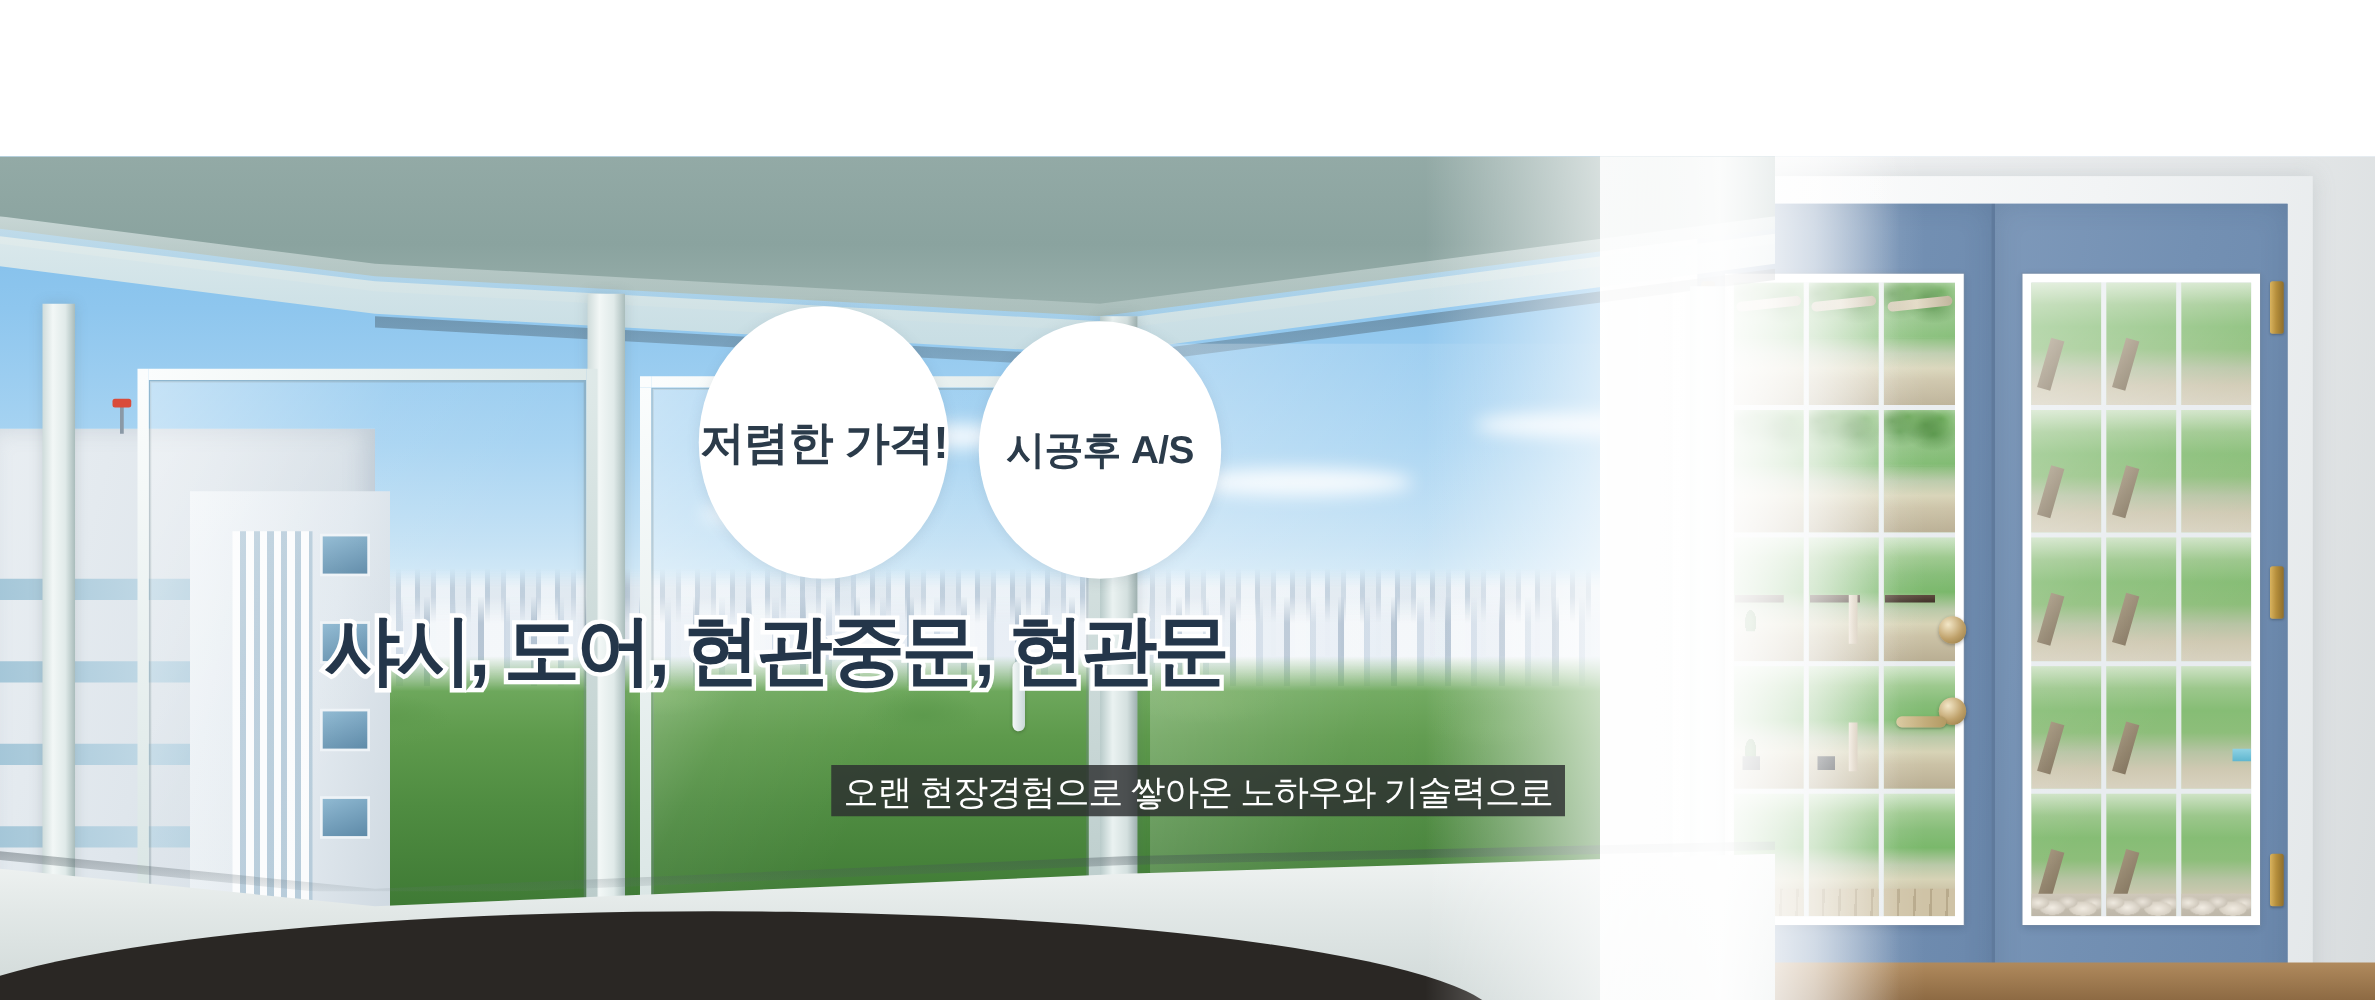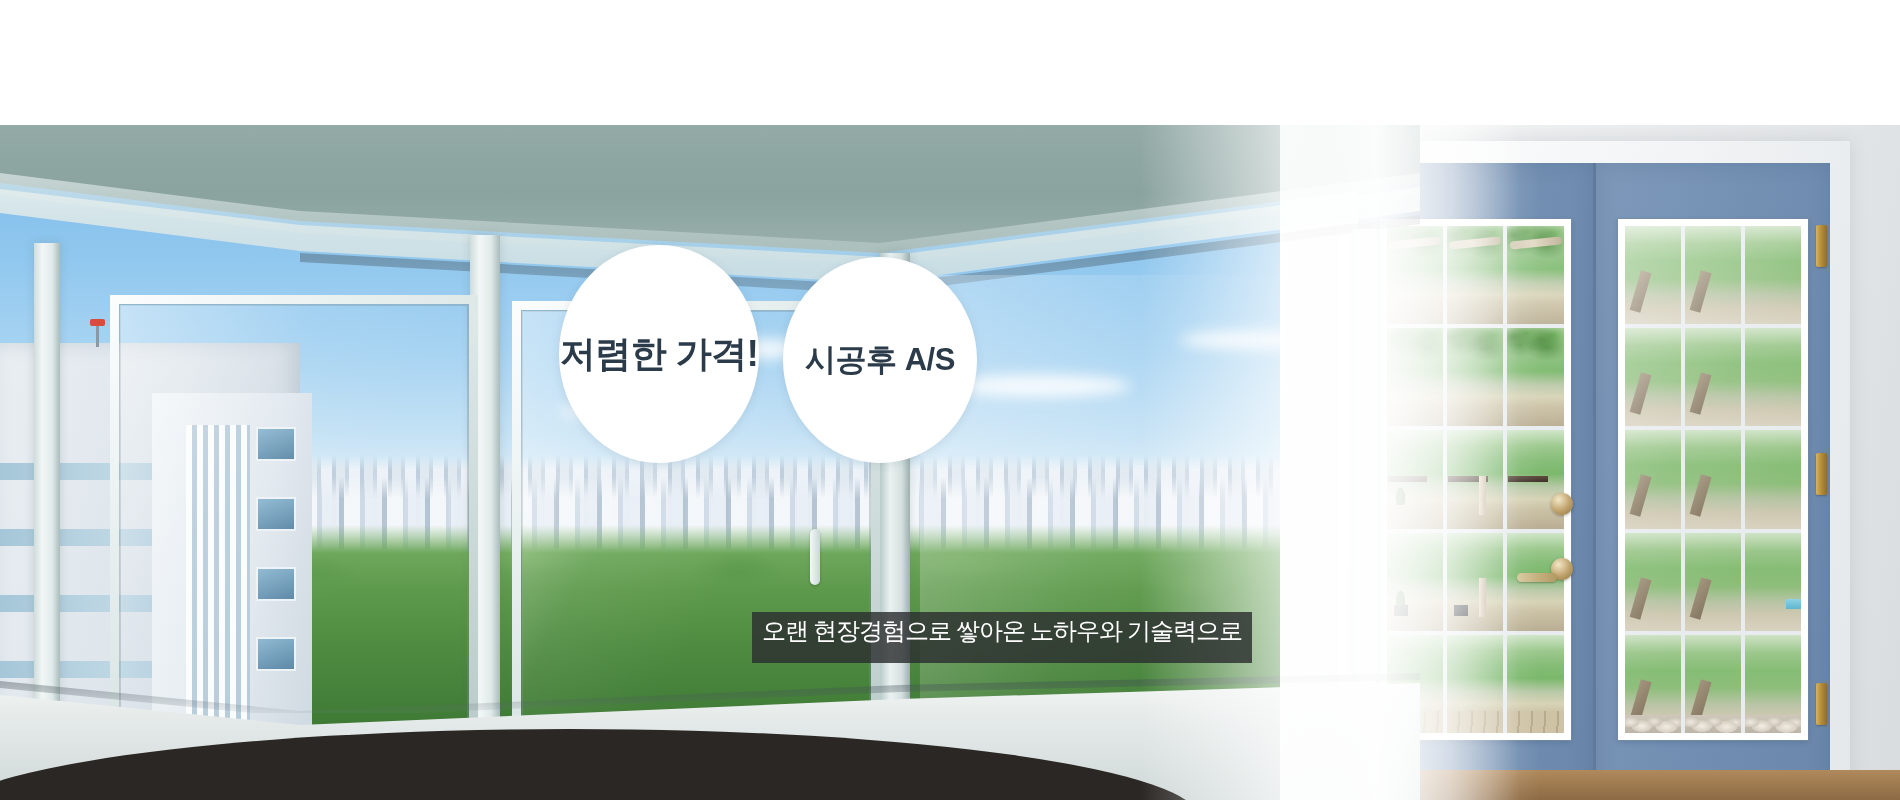--- a/index.html
+++ b/index.html
@@ -388,24 +388,23 @@
     white-space:nowrap;
   }
   .subwrap{
     position:absolute;left:0;top:487px;width:1252px;
     display:flex;flex-direction:column;align-items:flex-end;gap:8px;
   }
   .subline{
     display:inline-block;
     background:rgba(44,46,48,.82);
     color:#ffffff;
-    font-size:24px;font-weight:400;letter-spacing:-1px;
-    padding:3px 10px 16px;
+    font-size:28px;font-weight:400;letter-spacing:-1px;
+    padding:3px 10px 0;
     white-space:nowrap;
-    font-family:Liberation Serif, serif;
   }
   .subline.l2{margin-right:12px;}
 </style>
 </head>
 <body>
 
 <div id="stage">
 
   <div class="hero">
 
@@ -671,19 +670,20 @@
       </span>
     </div>
 
     <div class="bubble b2">
       <span>
         <b>시공후 A/S</b>
       </span>
     </div>
 
 
+    <div class="headline">샤시, 도어, 현관중문, 현관문</div>
 
     <div class="subwrap">
       <span class="subline l1">오랜 현장경험으로 쌓아온 노하우와 기술력으로</span>
     </div>
 
   </div>
 </div>
 
 </body></html>

